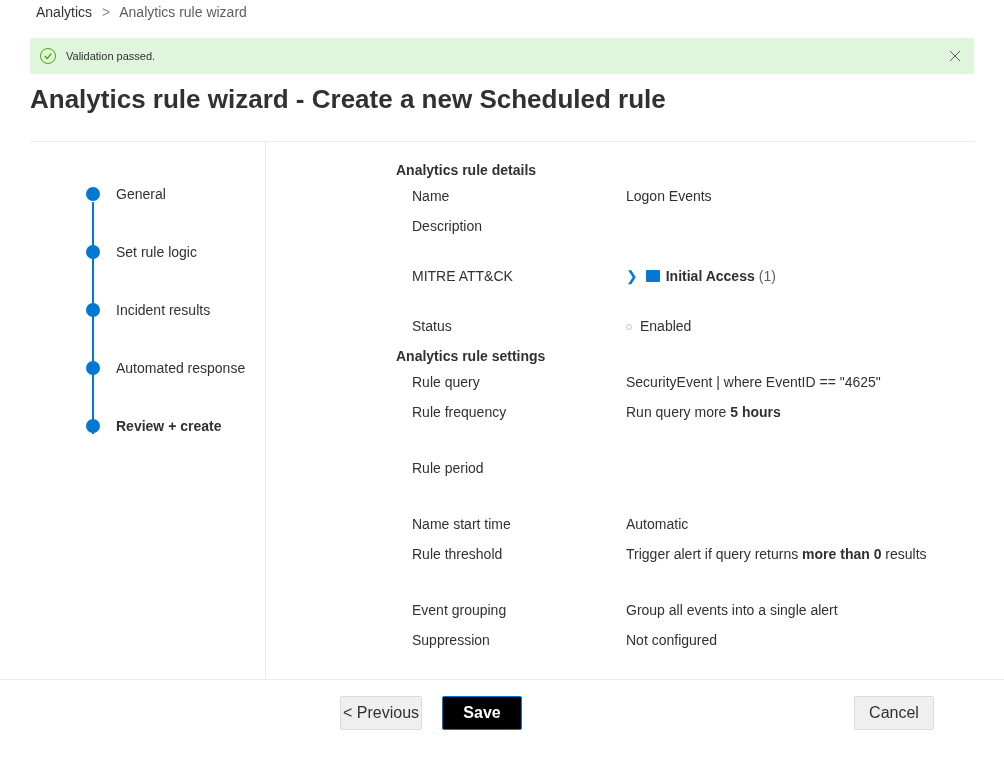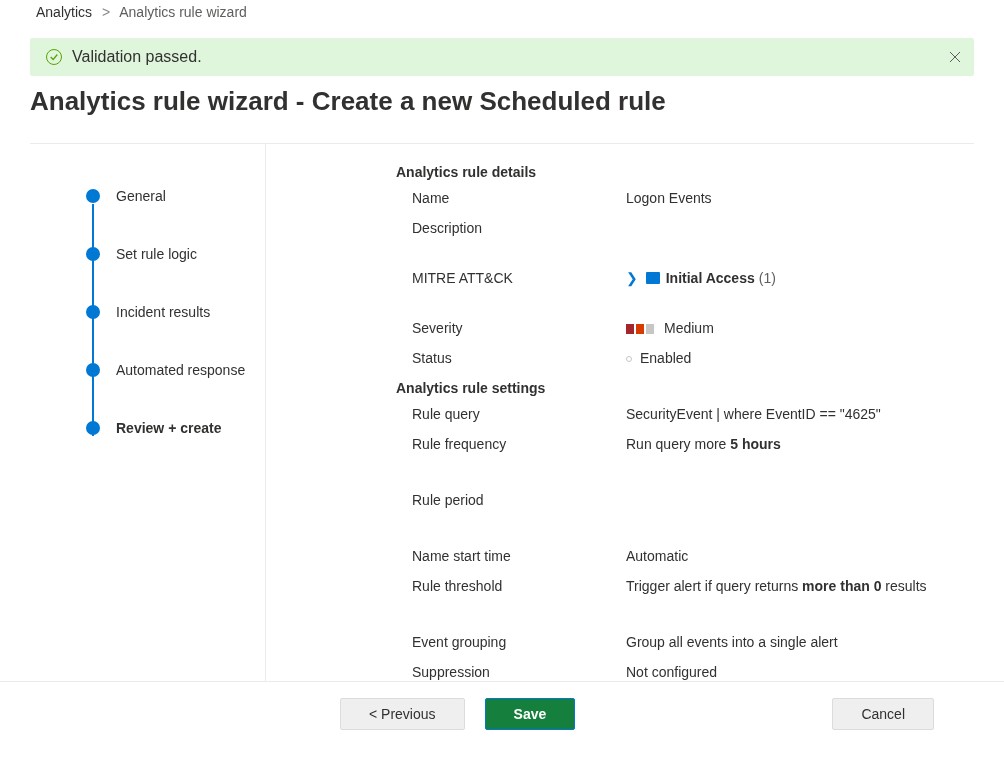--- a/index.html
+++ b/index.html
@@ -26,24 +26,24 @@
       text-decoration: none;
     }
     .breadcrumb .sep {
       margin: 0 6px;
       color: #8a8886;
     }
     .validation-banner {
       margin: 8px 30px 0 30px;
       background: #dff6dd;
       border-radius: 2px;
-      padding: 10px 16px;
-      display: flex;
-      align-items: center;
-      font-size: 16px;
+      padding: 10px 10px;
+      display: flex;
+      align-items: center;
+      font-size: 11px;
       color: #323130;
       position: relative;
     }
     .validation-banner .check {
       width: 16px;
       height: 16px;
       border: 1px solid #57a300;
       border-radius: 50%;
       display: inline-flex;
       align-items: center;
@@ -208,34 +208,34 @@
       vertical-align: middle;
     }
     .footer-bar {
       border-top: 1px solid #edebe9;
       padding: 16px 70px 16px 340px;
       display: flex;
       align-items: center;
     }
     .btn {
       font-family: inherit;
-      font-size: 14px;
-      padding: 7px 28px;
+      font-size: 16px;
+      padding: 7px 2px;
       border-radius: 2px;
       cursor: pointer;
       border: 1px solid transparent;
       min-width: 80px;
     }
     .btn-default {
       background: #efefef;
       border-color: #dcdcdc;
       color: #323130;
     }
     .btn-primary {
-      background: #15803d;
+      background: #000000;
       color: #fff;
       border-color: #0078d4;
       font-weight: 600;
     }
     .btn-previous {
       margin-right: 20px;
     }
     .btn-cancel {
       margin-left: auto;
     }
@@ -310,30 +310,20 @@
     <div class="detail-row mid">
       <div class="lbl">MITRE ATT&amp;CK</div>
       <div class="val mitre-val">
         <span class="chev">❯</span>
         <span class="mitre-icon"></span>
         <span class="name">Initial Access</span>
         <span class="count">(1)</span>
       </div>
     </div>
 
-    <div class="detail-row">
-      <div class="lbl">Severity</div>
-      <div class="val">
-        <span class="severity-bars">
-          <span class="sev-1"></span>
-            <span class="sev-2"></span>
-            <span class="sev-3"></span>
-        </span><span>Medium</span>
-      </div>
-    </div>
 
     <div class="detail-row">
       <div class="lbl">Status</div>
       <div class="val">
         <span class="status-dot"></span><span>Enabled</span>
       </div>
     </div>
 
     <div class="section-heading" style="margin-top:6px;">Analytics rule settings</div>
 

